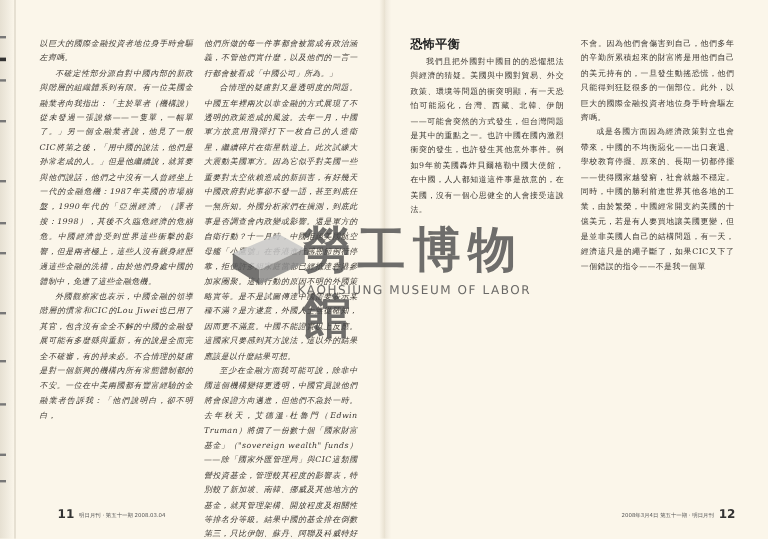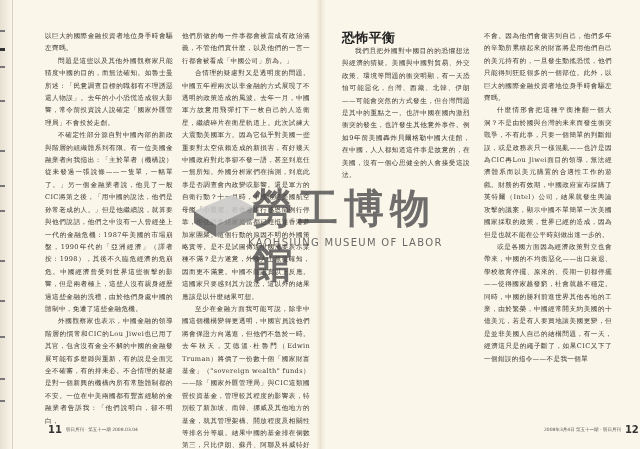--- a/index.html
+++ b/index.html
@@ -4,21 +4,21 @@
 <style>
   html,body{margin:0;padding:0;}
   body{width:640px;height:449px;overflow:hidden;background:#fbf6ea;font-family:"DejaVu Serif",serif;position:relative;}
   .edge{position:absolute;left:0;top:0;width:12px;height:449px;background:linear-gradient(90deg,#e6e0d2,#f2ede1 60%,#fbf6ea);border-right:1px solid #d8d1c2;}
   .edge .tick{position:absolute;left:0;width:5px;height:2px;background:#777;}
   .spine{position:absolute;left:316px;top:0;width:10px;height:449px;background:linear-gradient(90deg,#fbf6ea,#e9e2d2 45%,#efe9dc 55%,#fbf6ea);}
   .page{position:absolute;top:30px;height:380px;}
   .col{position:absolute;top:0;width:128px;font-size:6.6px;line-height:12.4px;color:#3a3631;letter-spacing:0.35px;text-align:justify;}
   .col p{margin:0;text-indent:0;}
   .col p.ind{text-indent:13px;}
-  .col h3{margin:2px 0 1px 0;font-size:13px;line-height:12px;font-weight:bold;color:#222;font-family:"DejaVu Sans",sans-serif;}
+  .col h3{margin:2px 0 1px 0;font-size:10px;line-height:12px;font-weight:bold;color:#222;font-family:"DejaVu Sans",sans-serif;}
   .footer{position:absolute;top:424px;font-size:4.5px;color:#555;font-family:"DejaVu Sans",sans-serif;display:flex;align-items:center;gap:4px;}
   .footer .num{font-size:10px;font-weight:bold;color:#333;font-family:"DejaVu Sans",sans-serif;}
   .wm{position:absolute;left:192px;top:185px;width:250px;height:80px;pointer-events:none;text-decoration:underline;}
   .wm .block{position:absolute;left:0;top:6px;width:70px;height:48px;}
   .wm .cn{position:absolute;left:60px;top:-4px;font-size:40px;font-weight:bold;color:rgba(70,70,70,0.78);letter-spacing:6px;font-family:"DejaVu Serif",serif;}
   .wm .en{position:absolute;left:56px;top:52px;font-size:10px;letter-spacing:1.3px;color:rgba(70,70,70,0.8);font-family:"DejaVu Sans",sans-serif;white-space:nowrap;}
 </style>
 </head>
 <body>
 
@@ -31,53 +31,51 @@
   <div class="tick" style="top:185px"></div>
   <div class="tick" style="top:210px"></div>
   <div class="tick" style="top:260px"></div>
   <div class="tick" style="top:300px"></div>
   <div class="tick" style="top:336px"></div>
   <div class="tick" style="top:378px"></div>
   <div class="tick" style="top:400px"></div>
 </div>
 <div class="spine"></div>
 
-<div class="page" style="left:40px;width:276px;">
+<div class="page" style="left:28px;width:276px;font-style:italic;">
   <div class="col" style="left:5px;">
     <p>以巨大的國際金融投資者地位身手時會驅左齊嗎。</p>
-    <p class="ind">問題是這些以及其他外國觀察家只能猜度中國的目的，而無法確知。如魯士曼所述：「民意調查目標的職都有不理誘惡還人物誤」。去年的小小恐慌造成很大影響，常令前投資說人說確定「國家外匯管理局」不會投於走創。</p>
     <p class="ind">不確定性部分源自對中國內部的新政與階層的組織體系到有限。有一位美國金融業者向我指出：「主於單者（機構說）從未發過一張說條——一隻單，一幅單了。」另一個金融業者說，他見了一般CIC將第之後，「用中國的說法，他們是孙常老成的人。」但是他繼續說，就算要與他們說話，他們之中沒有一人曾經坐上一代的金融危機：1987年美國的市場崩盤，1990年代的「亞洲經濟」（譯者按：1998），其後不久臨危經濟的危崩危。中國經濟曾受到世界這些衝擊的影響，但是兩者極上，這些人沒有親身經歷過這些金融的洗禮，由於他們身處中國的體制中，免遭了這些金融危機。</p>
     <p class="ind">外國觀察家也表示，中國金融的領導階層的慣常和CIC的Lou Jiwei也已用了其官，包含沒有金全不解的中國的金融發展可能有多麼縣與重新，有的說是全面完全不確審，有的持未必。不合情理的疑慮是對一個新興的機構內所有常態體制都的不安。一位在中美兩國都有豐富經驗的金融業者告訴我：「他們說明白，卻不明白，</p>
   </div>
   <div class="col" style="left:142px;">
     <p>他們所做的每一件事都會被當成有政治涵義，不管他們實什麼，以及他們的一言一行都會被看成「中國公司」所為。」</p>
     <p class="ind">合情理的疑慮對又是透明度的問題。中國五年裡兩次以非金融的方式展現了不透明的政策造成的風波。去年一月，中國軍方故意用飛彈打下一枚自己的人造衛星，繼續碎片在衛星軌道上。此次試練大大震動美國軍方。因為它似乎對美國一些重要對太空依賴造成的新損害，有好幾天中國政府對此事卻不發一語，甚至到底任一無所知。外國分析家們在揣測，到底此事是否調查會內政變或影響。還是軍方的自衛行動？十一月時，中國拒絕美國航空母艦「小鷹號」在香港進行感恩節例行停靠，拒使許多組家庭當都已經抵達香港參加家團聚。這個行動的原因不明的外國策略實等。是不是試圖傳達中國需要表示某種不滿？是方遂意，外國人士無從確知，因而更不滿意。中國不能證實以上反應。這國家只要感到其方說法，這以外的結果應該是以什麼結果可想。</p>
     <p class="ind">至少在金融方面我可能可說，除非中國這個機構變得更透明，中國官員說他們將會保證方向邁進，但他們不急於一時。去年秋天，艾德溫‧杜魯門（Edwin Truman）將價了一份數十個「國家財富基金」（"sovereign wealth" funds）——除「國家外匯管理局」與CIC這類國營投資基金，管理較其程度的影響表，特別較了新加坡、南韓、挪威及其他地方的基金，就其管理架構、開放程度及相關性等排名分等級。結果中國的基金排在倒數第三，只比伊朗、蘇丹、阿聯及科威特好些。但是比卡達、伍薩斯、科威特還差。中國在「管理」這一類別得零分。在最高可得12分的「透明度與負責任」這一項，只有半分。</p>
 
   </div>
 </div>
 
 <div class="page" style="left:332px;width:290px;">
   <div class="col" style="left:10px;">
     <h3>恐怖平衡</h3>
     <p class="ind">我們且把外國對中國目的的恐懼想法與經濟的猜疑。美國與中國對貿易、外交政策、環境等問題的衝突明顯，有一天恐怕可能惡化，台灣、西藏、北韓、伊朗——可能會突然的方式發生，但台灣問題是其中的重點之一。也許中國在國內激烈衝突的發生，也許發生其他意外事件。例如9年前美國轟炸貝爾格勒中國大使館，在中國，人人都知道這件事是故意的，在美國，沒有一個心思健全的人會接受這說法。</p>
 
   </div>
   <div class="col" style="left:152px;">
     <p>不會。因為他們會傷害到自己，他們多年的辛勤所累積起來的財富將是用他們自己的美元持有的，一旦發生動搖恐慌，他們只能得到狂貶很多的一個部位。此外，以巨大的國際金融投資者地位身手時會驅左齊嗎。</p>
-    <p class="ind">什麼情形會把這種平衡推翻一個大洞？不是由於國與台灣的未來而發生衝突戰爭，不有此事，只要一個簡單的判斷錯誤，或是政務表只一樣混亂——也許是因為CIC再Lou Jiwei面目的領導，無法經濟體系而以美元購置的合適性工作的遊戲。財務的有效期，中國政府宣布採購了英特爾（Intel）公司，結果就發生輿論攻擊的議案，顯示中國不單簡單一次美國國家採取的政策，世界已經的造成，因為但是也就不能在公平時刻做出進一步的。</p>
     <p class="ind">或是各國方面因為經濟政策對立也會帶來，中國的不均衡惡化——出口衰退、學校教育停擺、原來的、長期一切都停擺——使得國家越發窮，社會就越不穩定。同時，中國的勝利前進世界其他各地的工業，由於繁榮，中國經常開支約美國的十億美元，若是有人要買地讓美國更變，但是並非美國人自己的結構問題，有一天，經濟這只是的繩子斷了，如果CIC又下了一個錯誤的指令——不是我一個單</p>
   </div>
 </div>
 
 <div class="footer" style="left:48px;">
   <span class="num">11</span>
   <span>明日月刊 · 第五十一期 2008.03.04</span>
 </div>
-<div class="footer" style="left:544px;">
+<div class="footer" style="left:518px;">
   <span>2008年3月4日 第五十一期 · 明日月刊</span>
   <span class="num">12</span>
 </div>
 
 <div class="wm">
   <svg class="block" viewBox="0 0 70 48">
     <polygon points="2,20 40,4 62,16 24,34" fill="rgba(200,200,200,0.85)"></polygon>
     <polygon points="2,20 24,34 24,46 2,32" fill="rgba(90,90,90,0.85)"></polygon>
     <polygon points="24,34 62,16 62,28 24,46" fill="rgba(140,140,140,0.85)"></polygon>
   </svg>

